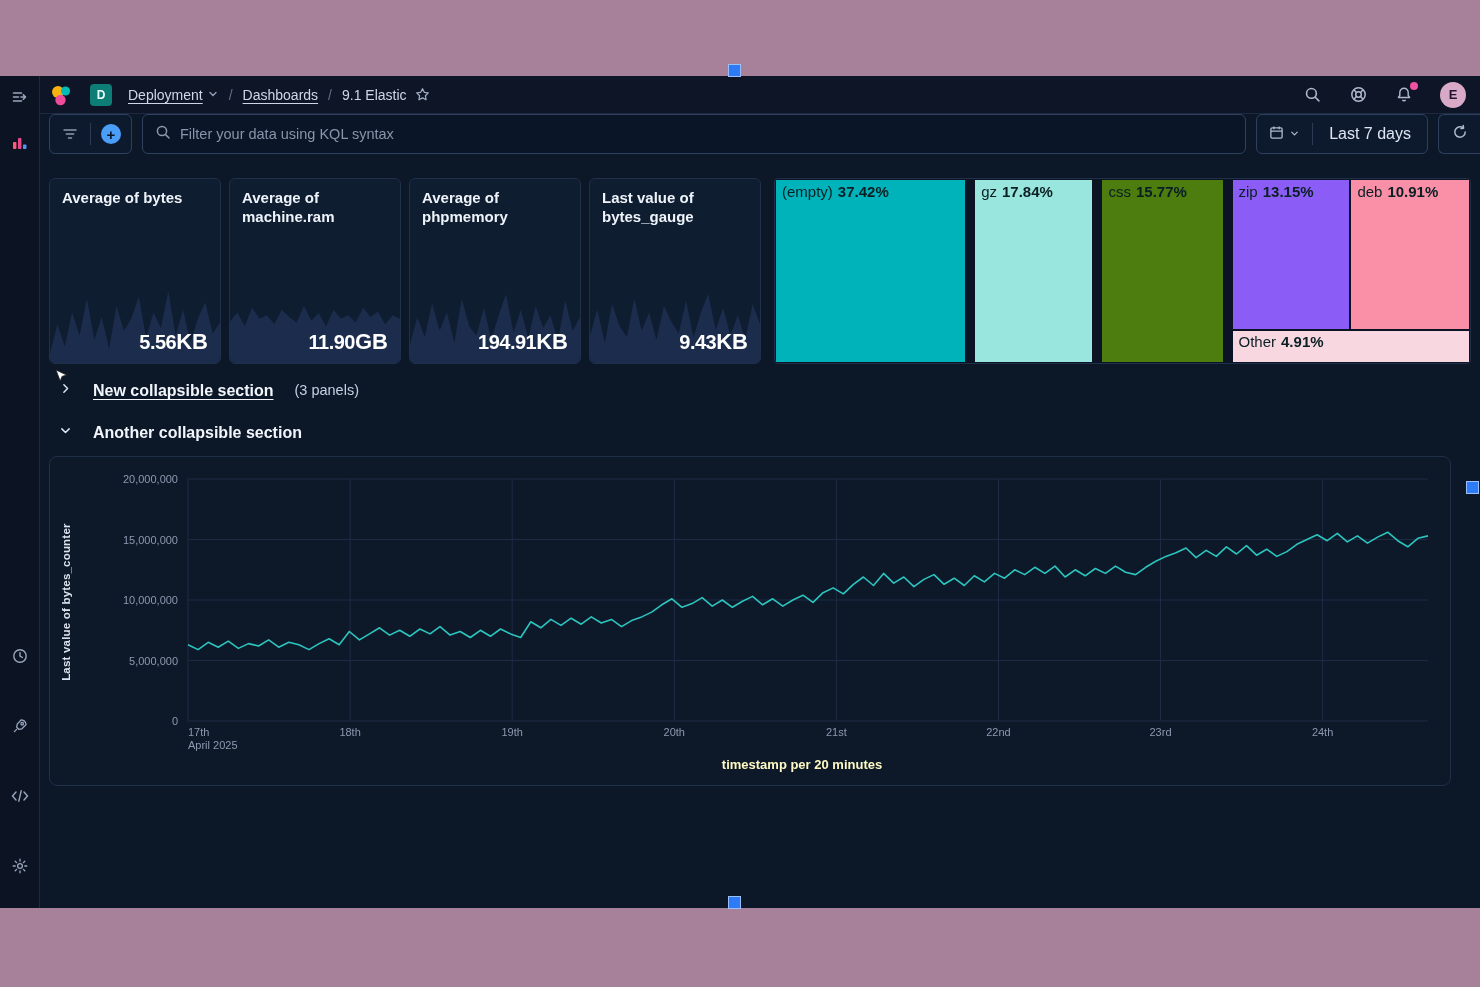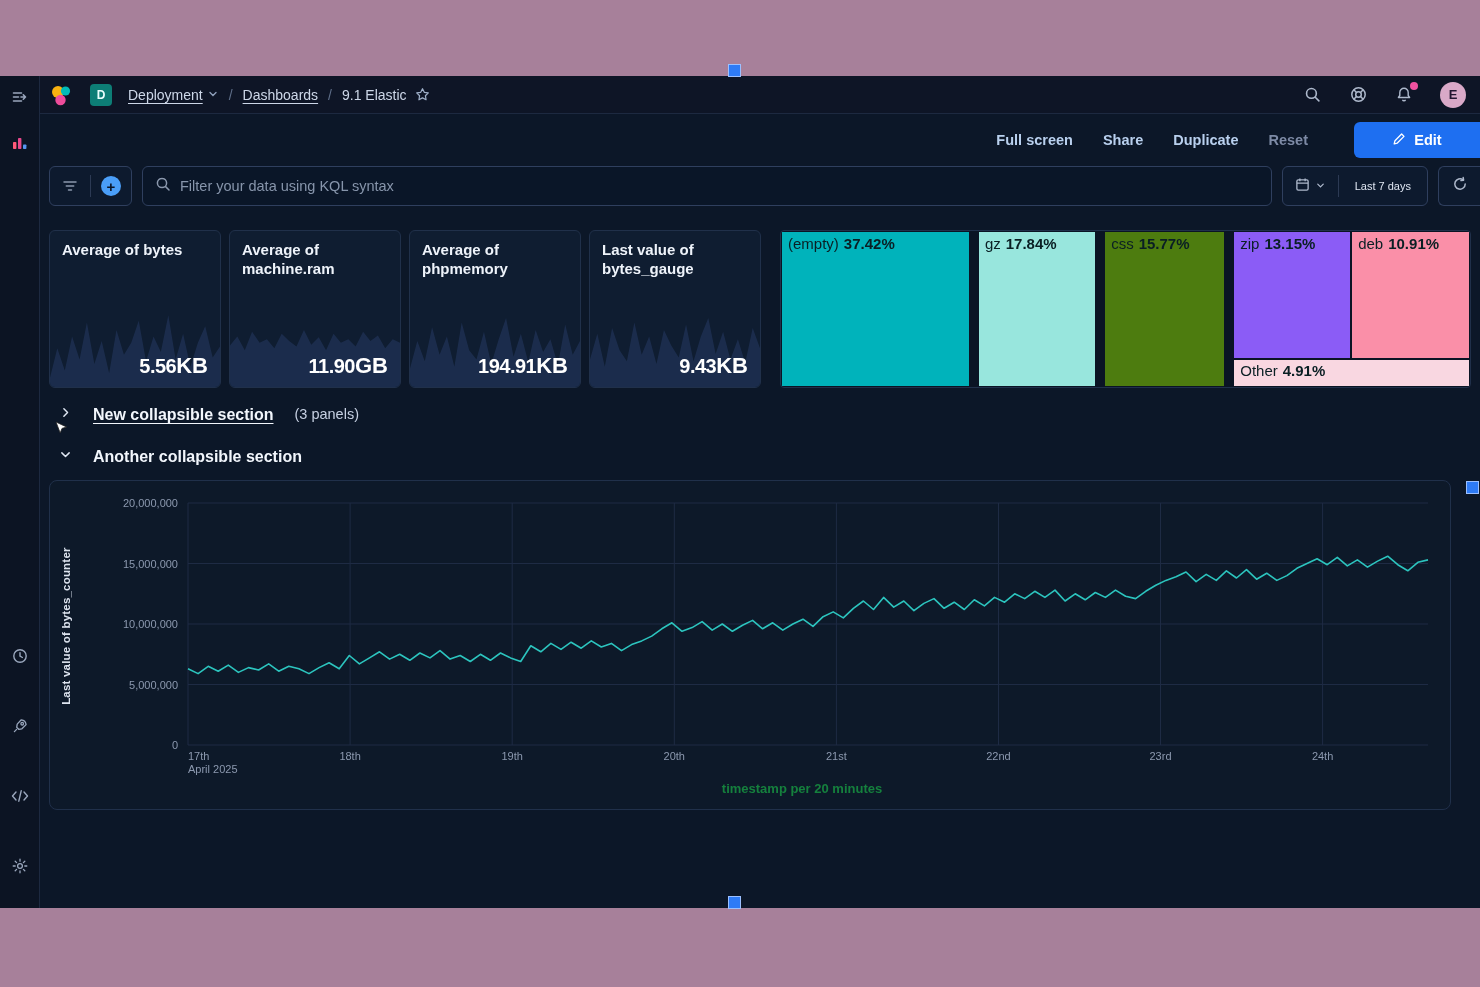--- a/index.html
+++ b/index.html
@@ -40,36 +40,36 @@
   .filterbar { display:flex; align-items:center; gap:10px; padding-left:9px; margin-bottom:12px; flex-shrink:0; }
   .ctl { height:40px; border:1px solid #2f3f5e; border-radius:6px; display:flex; align-items:center; background:#0d1a2e; }
   .filter-group { padding:0 10px; gap:10px; }
   .v-div { width:1px; height:22px; background:#2c3a54; }
   .plus-circle { width:20px; height:20px; border-radius:50%; background:#4a9ef8; color:#0b1526; font-weight:700; font-size:15px; line-height:1; display:flex; align-items:center; justify-content:center; border:none; cursor:pointer; }
   .kql { flex:1; background:#0a1628; padding:0 12px; gap:9px; }
   .kql input { flex:1; background:transparent; border:none; outline:none; color:#d7e0ef; font-size:14.5px; font-family:inherit; }
   .kql input::placeholder { color:#8795ab; }
   .datepick { overflow:hidden; }
   .datepick .seg { display:flex; align-items:center; gap:5px; padding:0 12px; height:100%; background:none; border:none; color:#aeb9cc; cursor:pointer; }
-  .datepick .range { color:#dfe6f2; font-size:11px; padding:0 16px; background:none; border:none; cursor:pointer; font-family:inherit; }
+  .datepick .range { color:#dfe6f2; font-size:16px; padding:0 16px; background:none; border:none; cursor:pointer; font-family:inherit; }
   .refresh-btn { width:42px; justify-content:center; border-radius:6px 0 0 6px; border-right:none; color:#aeb9cc; cursor:pointer; }
 
   
   .content { flex:1; position:relative; padding:12px 9px 0 9px; overflow:hidden; }
 
-  .metrics-row { display:flex; gap:8px; height:158px;border-radius:24px; }
+  .metrics-row { display:flex; gap:8px; height:186px;border-radius:24px; }
   .metric { width:172px; flex-shrink:0; background:#0f1d31; border:1px solid #20304a; border-radius:6px; position:relative; overflow:hidden; padding:10px 12px; }
   .metric-title { font-size:15px; font-weight:700; color:#eef3fa; line-height:1.25; position:relative; z-index:2; }
   .metric svg.spark { position:absolute; left:0; right:0; bottom:0; width:100%; height:92px; z-index:1; }
   .metric-value { position:absolute; right:12px; bottom:8px; z-index:2; color:#fff; font-weight:700; white-space:nowrap; }
   .metric-value .num { font-size:20px; letter-spacing:-0.5px; }
   .metric-value .unit { font-size:22px; }
 
   
-  .treemap { flex:1; margin-left:11px; background:#0a1424; border:1px solid #20304a; border-radius:4px; display:flex; gap:10px; padding:1px; min-width:0; }
+  .treemap { flex:1; margin-left:5px; background:#0a1424; border:1px solid #20304a; border-radius:4px; display:flex; gap:10px; padding:1px; min-width:0; }
   .tm-leaf { position:relative; cursor:pointer; min-width:0; overflow:hidden; }
   .tm-label { display:block; padding:3px 6px; font-size:15px; color:#0a1f24; line-height:1.15; }
   .tm-label .nm { margin-right:5px; }
   .tm-label .b { font-weight:700; }
   .tm-col { display:flex; flex-direction:column; gap:2px; min-width:0; }
   .tm-row { flex:1; display:flex; gap:2px; min-height:0; }
   #tm-other { flex-shrink:0; }
   #tm-other .tm-label { padding-top:2px; }
 
   
@@ -77,21 +77,21 @@
   .section-hdr .title { font-size:16px; font-weight:700; color:#f2f6fc; }
   .section-hdr .title.u { text-decoration:underline; text-underline-offset:3px; }
   .section-hdr .suffix { font-size:14.5px; color:#c6d0e2; font-weight:400; }
   .section-hdr svg { color:#dfe6f2; }
   .mouse-cursor { position:absolute; left:15px; top:203px; z-index:5; pointer-events:none; }
 
   
   .chart-panel { margin:14px 20px 0 0; height:330px; background:#0d1929; border:1px solid #20304a; border-radius:8px; position:relative; padding:10px 10px 6px 34px; }
   .y-title { position:absolute; left:10px; top:50%; transform:translateY(-62%) rotate(180deg); writing-mode:vertical-rl; font-size:11.5px; font-weight:700; color:#dde4ef; letter-spacing:0.2px; }
   #chart-svg text { fill:#8c99af; font-size:11px; }
-  .x-title { margin-top:2px; margin-left:100px; width:calc(100% - 120px); text-align:center; font-size:13px; font-weight:700; color:#15803d; }
+  .x-title { margin-top:2px; margin-left:100px; width:calc(100% - 120px); text-align:center; font-size:13px; font-weight:700; color:#fef9c3; }
 
   
   .handle { position:absolute; width:13px; height:13px; background:#2e7bf6; border:1px solid #9cc0ff; z-index:20; cursor:grab; }
 </style>
 </head>
 <body>
 
 <div class="frame" id="frame" style="background: rgb(167, 128, 154);">
   <div class="app">
 
@@ -206,32 +206,20 @@
                   <path d="M8 1.8a4.2 4.2 0 0 0-4.2 4.2v3L2.4 11h11.2l-1.4-2V6A4.2 4.2 0 0 0 8 1.8z"></path>
                   <path d="M6.5 13.2a1.6 1.6 0 0 0 3 0"></path>
                 </svg>
               </span>
             <span class="notif-dot"></span>
           </button>
           <button class="avatar">E</button>
         </div>
       </header>
 
-      <div class="toolbar">
-        <button class="txt-btn">Full screen</button>
-        <button class="txt-btn">Share</button>
-        <button class="txt-btn">Duplicate</button>
-        <button class="txt-btn dim">Reset</button>
-        <button class="edit-btn">
-          <span><svg width="14" height="14" viewBox="0 0 16 16" fill="none" stroke="#fff" stroke-width="1.5" stroke-linejoin="round">
-                <path d="M2.5 13.5l.9-3.6 7.6-7.6 2.7 2.7-7.6 7.6-3.6.9z"></path>
-              </svg></span>
-          <span>Edit</span>
-        </button>
-      </div>
 
       <div class="filterbar">
         <div class="ctl filter-group">
           <button class="icon-btn" style="color:#8b98ad;">
             <span>
                 <svg width="16" height="14" viewBox="0 0 16 14" fill="none" stroke="currentColor" stroke-width="1.5" stroke-linecap="round">
                   <path d="M2 3h12M4.3 7h7.4M6.5 11h3"></path>
                 </svg>
               </span>
           </button>

